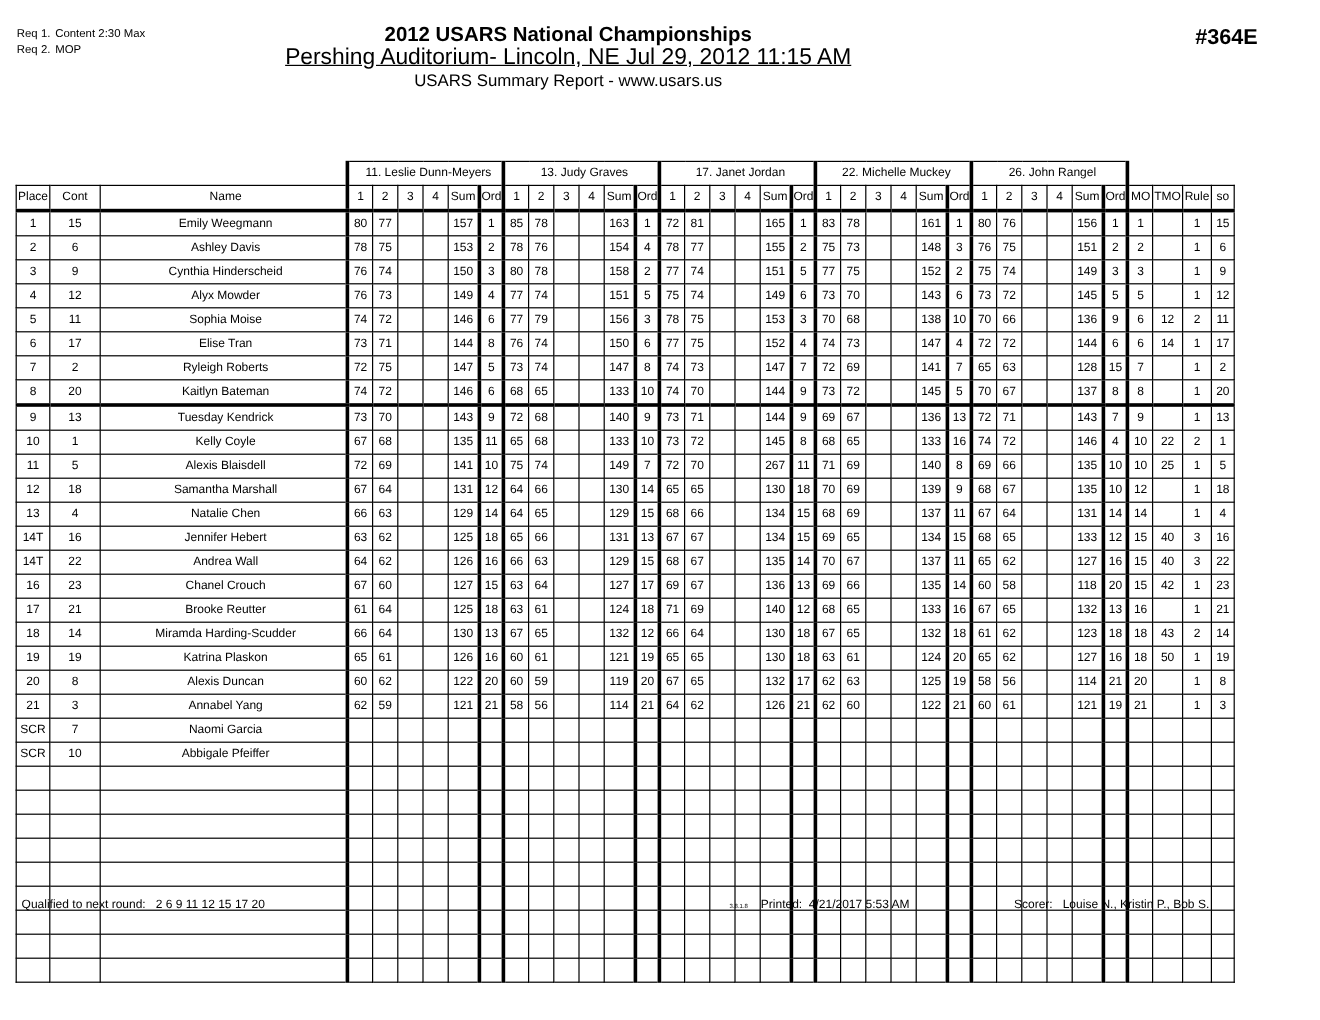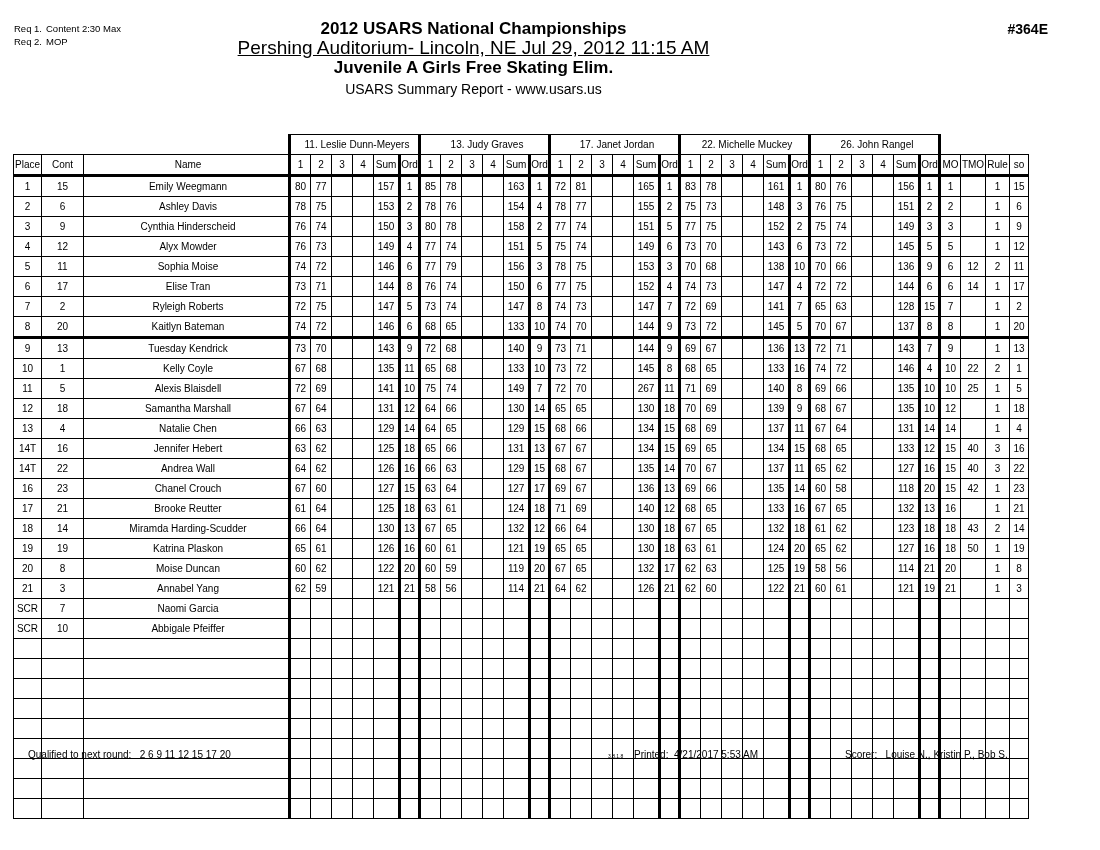--- a/index.html
+++ b/index.html
@@ -51,21 +51,21 @@
     line-height: 22px;
   }
   #header .title-report {
     font-size: 14px;
     line-height: 20px;
   }
   #event-number {
     position: absolute;
     right: 52px;
     top: 21px;
-    font-size: 14px;
+    font-size: 18px;
     font-weight: bold;
   }
 
   
   #sheet {
     position: absolute;
     left: 13px;
     top: 134px;
     border-collapse: collapse;
     table-layout: fixed;
@@ -119,41 +119,40 @@
 
   
   #footer {
     position: absolute;
     left: 0;
     top: 748px;
     width: 1100px;
     font-size: 10px;
     line-height: 14px;
   }
-  #qual-text { position: absolute; left: 28px; top: 0; white-space: nowrap; text-align: center; }
+  #qual-text { position: absolute; left: 18px; top: 0; white-space: nowrap; text-align: center; }
   #printed-text { position: absolute; left: 634px; top: 0; white-space: nowrap; }
   #tiny-code { position: absolute; left: 608px; top: 1px; font-size: 5px; white-space: nowrap; }
   #scorer-text { position: absolute; left: 845px; top: 0; white-space: nowrap; }
 </style>
 </head>
 <body>
 
 <div id="req-block">
   <div class="req-line">
     <span>Req  1.</span><span>Content 2:30 Max</span>
   </div>
   <div class="req-line">
     <span>Req  2.</span><span>MOP</span>
   </div>
 </div>
 
 <div id="header">
   <div class="title-main">2012 USARS National Championships</div>
   <div class="title-venue">Pershing Auditorium- Lincoln, NE  Jul 29, 2012  11:15 AM</div>
-  <div class="title-event">Juvenile A Girls Free Skating Elim.</div>
   <div class="title-report">USARS Summary Report - www.usars.us</div>
 </div>
 <div id="event-number">#364E</div>
 
 <table id="sheet">
   <colgroup id="sheet-colgroup">
       <col class="c-place">
       <col class="c-cont">
       <col class="c-name">
       <col class="c-score">
@@ -979,21 +978,21 @@
         <td class="">127</td>
         <td class="ord-cell">16</td>
         <td class="">18</td>
         <td class="">50</td>
         <td class="">1</td>
         <td class="">19</td>
       </tr>
       <tr class="">
         <td class="">20</td>
         <td class="">8</td>
-        <td class="c-name">Moise Duncan</td>
+        <td class="c-name">Alexis Duncan</td>
         <td class="sep-left">60</td>
         <td class="">62</td>
         <td class=""></td>
         <td class=""></td>
         <td class="">122</td>
         <td class="ord-cell">20</td>
         <td class="sep-left">60</td>
         <td class="">59</td>
         <td class=""></td>
         <td class=""></td>

